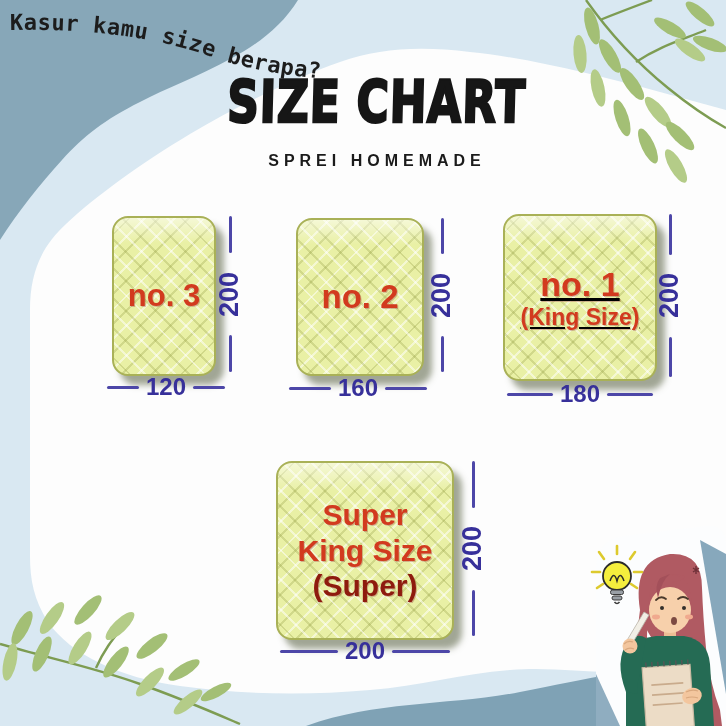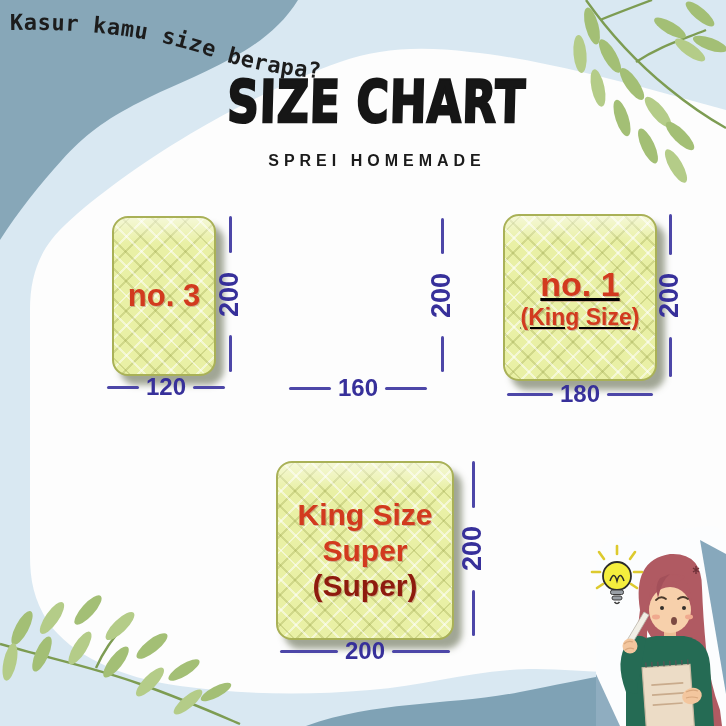--- a/index.html
+++ b/index.html
@@ -127,20 +127,23 @@
     <span class="vline"></span>
   </div>
   <div class="hdim">
     <span class="hline"></span>
     <span class="hnum">120</span>
     <span class="hline"></span>
   </div>
 </div>
 
 <div class="mattress-group m2">
+  <div class="mattress">
+    <span class="mattress-label">no. 2</span>
+  </div>
   <div class="vdim">
     <span class="vline"></span>
     <span class="vnum-box">
         <span class="vnum">200</span>
       </span>
     <span class="vline"></span>
   </div>
   <div class="hdim">
     <span class="hline"></span>
     <span class="hnum">160</span>
@@ -162,22 +165,22 @@
   </div>
   <div class="hdim">
     <span class="hline"></span>
     <span class="hnum">180</span>
     <span class="hline"></span>
   </div>
 </div>
 
 <div class="mattress-group m4">
   <div class="mattress">
+    <span class="mattress-label">Super</span>
     <span class="mattress-label">King Size</span>
-    <span class="mattress-label">Super</span>
     <span class="mattress-label lbl-dark">(Super)</span>
   </div>
   <div class="vdim">
     <span class="vline"></span>
     <span class="vnum-box">
         <span class="vnum">200</span>
       </span>
     <span class="vline"></span>
   </div>
   <div class="hdim">

